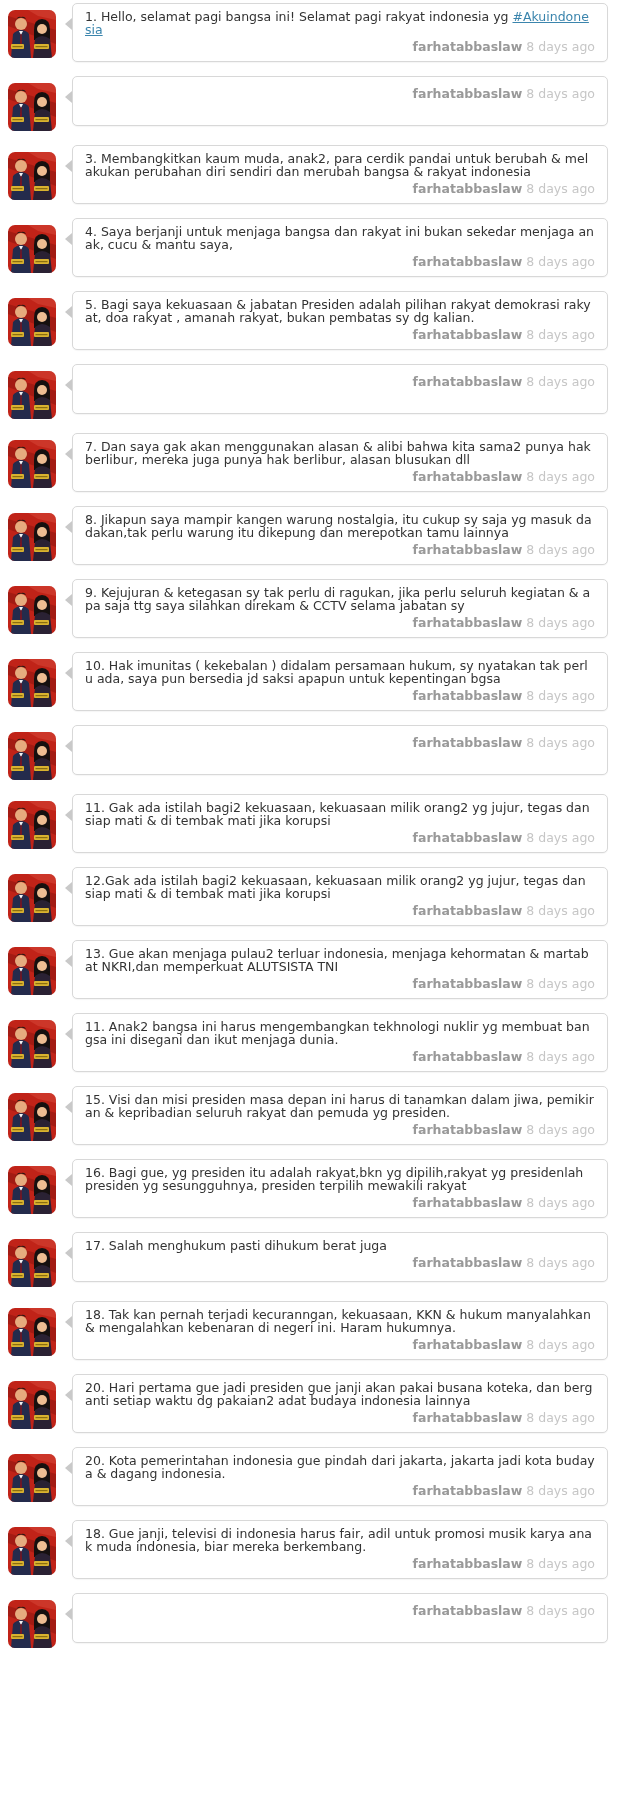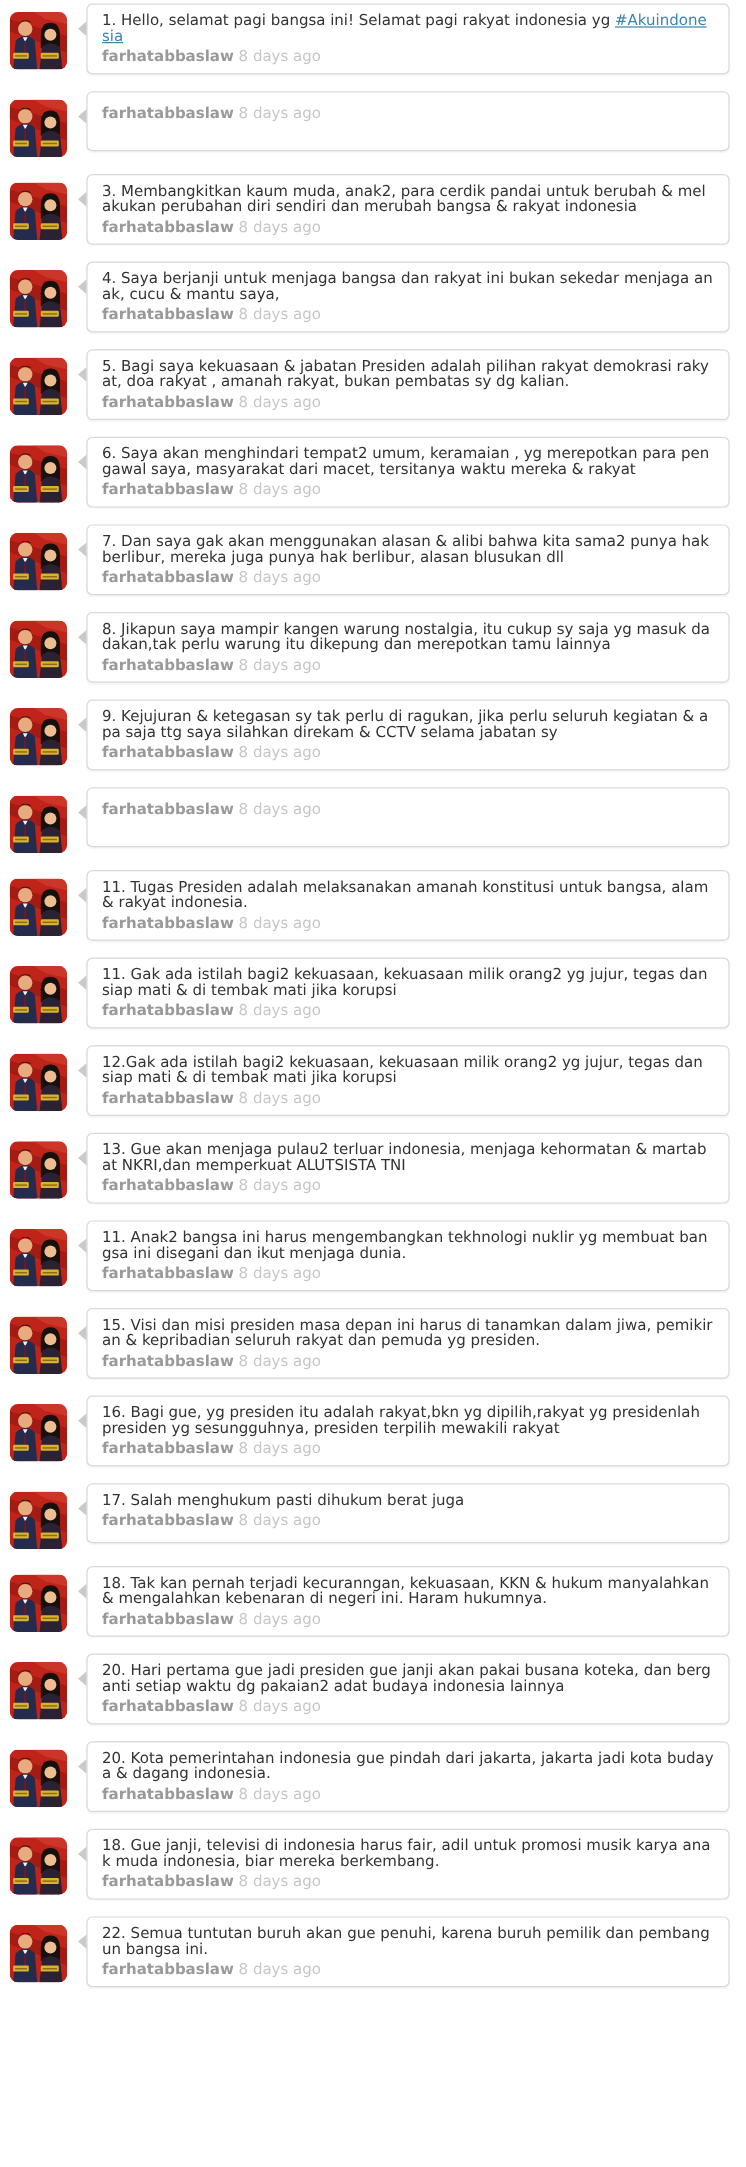--- a/index.html
+++ b/index.html
@@ -56,20 +56,21 @@
     margin:0;
     line-height:13px;
     word-break:break-all;
   }
   .tweet-text a{
     color:var(--link-color);
     text-decoration:underline;
     cursor:pointer;
   }
   .tweet-meta{
+    text-align:right;
     line-height:16px;
     margin-top:3px;
     white-space:nowrap;
   }
   .tweet-author{
     font-weight:bold;
     color:var(--author-color);
     cursor:pointer;
   }
   .tweet-time{color:var(--time-color);cursor:pointer;}
@@ -271,21 +272,20 @@
         <path d="M25 48 L27 29 Q31 26 34 26 Q38 26 42 29 L44 48 Z" fill="#2a2133"></path>
 
         <rect x="3" y="34" width="13" height="5" rx="1" fill="#d9b22f"></rect>
         <rect x="26" y="34" width="15" height="5" rx="1" fill="#d9b22f"></rect>
         <rect x="4.5" y="36" width="10" height="1.2" fill="#8a6d10"></rect>
         <rect x="27.5" y="36" width="12" height="1.2" fill="#8a6d10"></rect>
       </svg>
     </div>
     <div class="bubble-wrap">
       <div class="bubble">
-        <p class="tweet-text"><span>6. Saya akan menghindari tempat2 umum, keramaian , yg merepotkan para pengawal saya, masyarakat dari macet, tersitanya waktu mereka &amp; rakyat</span></p>
         <div class="tweet-meta">
           <span class="tweet-author">farhatabbaslaw</span>
           <span class="tweet-time"> 8 days ago</span>
         </div>
       </div>
     </div>
   </div>
 
   <div class="tweet-row">
     <div class="avatar">
@@ -411,55 +411,55 @@
         <path d="M25 48 L27 29 Q31 26 34 26 Q38 26 42 29 L44 48 Z" fill="#2a2133"></path>
 
         <rect x="3" y="34" width="13" height="5" rx="1" fill="#d9b22f"></rect>
         <rect x="26" y="34" width="15" height="5" rx="1" fill="#d9b22f"></rect>
         <rect x="4.5" y="36" width="10" height="1.2" fill="#8a6d10"></rect>
         <rect x="27.5" y="36" width="12" height="1.2" fill="#8a6d10"></rect>
       </svg>
     </div>
     <div class="bubble-wrap">
       <div class="bubble">
-        <div class="tweet-meta">
-          <span class="tweet-author">farhatabbaslaw</span>
-          <span class="tweet-time"> 8 days ago</span>
-        </div>
-      </div>
-    </div>
-  </div>
-
-  <div class="tweet-row">
-    <div class="avatar">
-      <svg width="48" height="48" viewBox="0 0 48 48" aria-hidden="true">
-        <rect width="48" height="48" fill="#c02318"></rect>
-        <path d="M0 6 L48 20 L48 34 L0 16 Z" fill="#9a1a12" opacity="0.75"></path>
-        <path d="M20 0 L48 0 L48 10 L30 6 Z" fill="#d84a3a" opacity="0.5"></path>
-
-        <circle cx="13" cy="14" r="6" fill="#e6ab7e"></circle>
-        <path d="M7 12 Q9 6 13 7 Q18 6 19 12 L18 9 Q13 6 8 9 Z" fill="#241a14"></path>
-        <path d="M3 48 L5 24 Q9 20 13 20 Q18 20 21 24 L23 48 Z" fill="#242b4c"></path>
-        <path d="M11 21 L13 25 L15 21 Z" fill="#f2f2f2"></path>
-        <path d="M12.4 24 L13.6 24 L14 33 L13 35 L12 33 Z" fill="#7a1520"></path>
-
-        <path d="M26 20 Q26 9 34 9 Q42 9 42 20 L42 30 L26 30 Z" fill="#16100f"></path>
-        <circle cx="34" cy="19" r="5" fill="#eebd92"></circle>
-        <path d="M28 16 Q30 11 34 12 Q39 11 40 16 L39 13 Q34 10 29 13 Z" fill="#16100f"></path>
-        <path d="M25 48 L27 29 Q31 26 34 26 Q38 26 42 29 L44 48 Z" fill="#2a2133"></path>
-
-        <rect x="3" y="34" width="13" height="5" rx="1" fill="#d9b22f"></rect>
-        <rect x="26" y="34" width="15" height="5" rx="1" fill="#d9b22f"></rect>
-        <rect x="4.5" y="36" width="10" height="1.2" fill="#8a6d10"></rect>
-        <rect x="27.5" y="36" width="12" height="1.2" fill="#8a6d10"></rect>
-      </svg>
-    </div>
-    <div class="bubble-wrap">
-      <div class="bubble">
-        <p class="tweet-text"><span>11. Tugas Presiden adalah melaksanakan amanah konstitusi untuk bangsa, alam &amp; rakyat indonesia.</span></p>
+        <p class="tweet-text"><span>10. Hak imunitas ( kekebalan ) didalam persamaan hukum, sy nyatakan tak perlu ada, saya pun bersedia jd saksi apapun untuk kepentingan bgsa</span></p>
+        <div class="tweet-meta">
+          <span class="tweet-author">farhatabbaslaw</span>
+          <span class="tweet-time"> 8 days ago</span>
+        </div>
+      </div>
+    </div>
+  </div>
+
+  <div class="tweet-row">
+    <div class="avatar">
+      <svg width="48" height="48" viewBox="0 0 48 48" aria-hidden="true">
+        <rect width="48" height="48" fill="#c02318"></rect>
+        <path d="M0 6 L48 20 L48 34 L0 16 Z" fill="#9a1a12" opacity="0.75"></path>
+        <path d="M20 0 L48 0 L48 10 L30 6 Z" fill="#d84a3a" opacity="0.5"></path>
+
+        <circle cx="13" cy="14" r="6" fill="#e6ab7e"></circle>
+        <path d="M7 12 Q9 6 13 7 Q18 6 19 12 L18 9 Q13 6 8 9 Z" fill="#241a14"></path>
+        <path d="M3 48 L5 24 Q9 20 13 20 Q18 20 21 24 L23 48 Z" fill="#242b4c"></path>
+        <path d="M11 21 L13 25 L15 21 Z" fill="#f2f2f2"></path>
+        <path d="M12.4 24 L13.6 24 L14 33 L13 35 L12 33 Z" fill="#7a1520"></path>
+
+        <path d="M26 20 Q26 9 34 9 Q42 9 42 20 L42 30 L26 30 Z" fill="#16100f"></path>
+        <circle cx="34" cy="19" r="5" fill="#eebd92"></circle>
+        <path d="M28 16 Q30 11 34 12 Q39 11 40 16 L39 13 Q34 10 29 13 Z" fill="#16100f"></path>
+        <path d="M25 48 L27 29 Q31 26 34 26 Q38 26 42 29 L44 48 Z" fill="#2a2133"></path>
+
+        <rect x="3" y="34" width="13" height="5" rx="1" fill="#d9b22f"></rect>
+        <rect x="26" y="34" width="15" height="5" rx="1" fill="#d9b22f"></rect>
+        <rect x="4.5" y="36" width="10" height="1.2" fill="#8a6d10"></rect>
+        <rect x="27.5" y="36" width="12" height="1.2" fill="#8a6d10"></rect>
+      </svg>
+    </div>
+    <div class="bubble-wrap">
+      <div class="bubble">
         <div class="tweet-meta">
           <span class="tweet-author">farhatabbaslaw</span>
           <span class="tweet-time"> 8 days ago</span>
         </div>
       </div>
     </div>
   </div>
 
   <div class="tweet-row">
     <div class="avatar">
@@ -865,21 +865,20 @@
         <path d="M25 48 L27 29 Q31 26 34 26 Q38 26 42 29 L44 48 Z" fill="#2a2133"></path>
 
         <rect x="3" y="34" width="13" height="5" rx="1" fill="#d9b22f"></rect>
         <rect x="26" y="34" width="15" height="5" rx="1" fill="#d9b22f"></rect>
         <rect x="4.5" y="36" width="10" height="1.2" fill="#8a6d10"></rect>
         <rect x="27.5" y="36" width="12" height="1.2" fill="#8a6d10"></rect>
       </svg>
     </div>
     <div class="bubble-wrap">
       <div class="bubble">
-        <p class="tweet-text"><span>22. Semua tuntutan buruh akan gue penuhi, karena buruh pemilik dan pembangun bangsa ini.</span></p>
         <div class="tweet-meta">
           <span class="tweet-author">farhatabbaslaw</span>
           <span class="tweet-time"> 8 days ago</span>
         </div>
       </div>
     </div>
   </div>
 
 </div>
 

